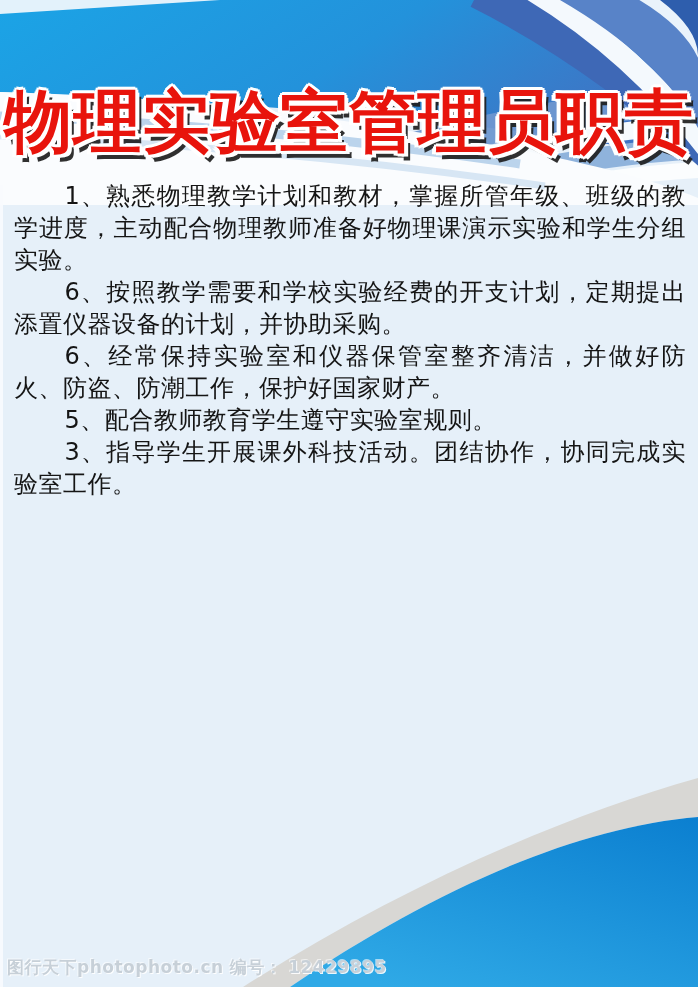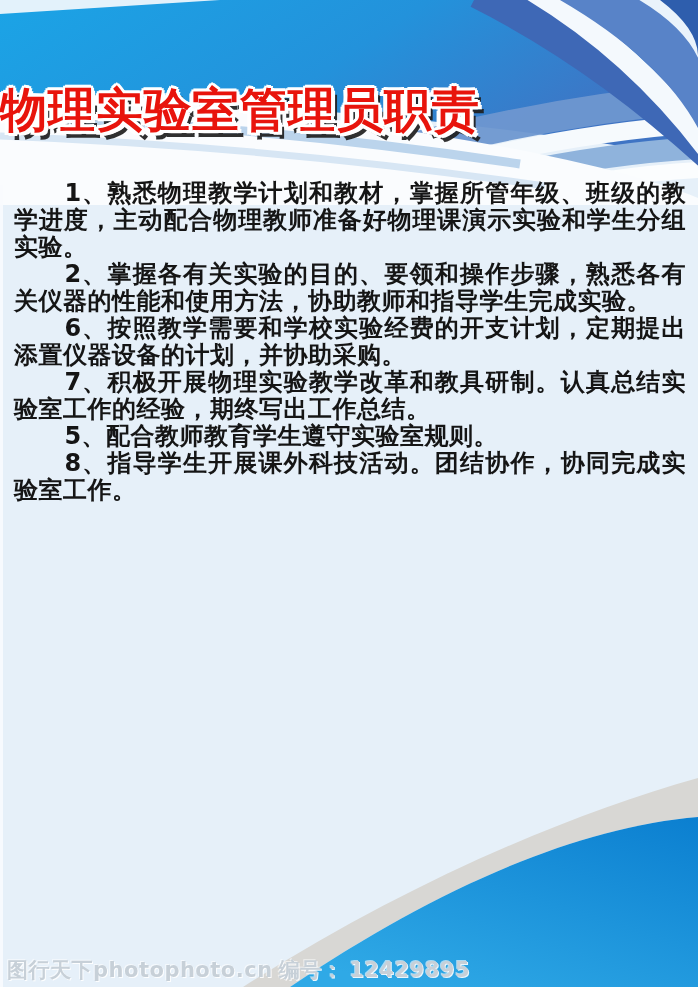--- a/index.html
+++ b/index.html
@@ -18,22 +18,22 @@
     display: block;
   }
   .header-graphic { top: 0; }
   .bottom-graphic { bottom: 0; }
   .page-title {
     position: absolute;
     top: 84px;
     left: 0;
     right: 0;
     margin: 0;
-    text-align: left;
-    font-size: 47px;
+    text-align: center;
+    font-size: 68px;
     line-height: 1.1;
     font-weight: bold;
     letter-spacing: 1px;
     color: #E8140C;
     font-family: "DejaVu Serif", "Liberation Serif", serif;
     text-shadow:
       -3px 0 0 #ffffff, 3px 0 0 #ffffff,
       0 -3px 0 #ffffff, 0 3px 0 #ffffff,
       -2px -2px 0 #ffffff, 2px -2px 0 #ffffff,
       -2px 2px 0 #ffffff, 2px 2px 0 #ffffff,
@@ -41,42 +41,42 @@
       6px 7px 0 rgba(30,30,30,0.92);
     white-space: nowrap;
   }
   .body-text {
     position: absolute;
     top: 180px;
     left: 14px;
     right: 12px;
     color: #151515;
     font-size: 24px;
-    line-height: 27px;
+    line-height: 32px;
     letter-spacing: 0.5px;
     text-align: justify;
-    font-weight: 700;
+    font-weight: 400;
   }
   .body-text p {
     margin: 0;
     text-indent: 2.1em;
   }
   .edge-sliver {
     position: absolute;
     left: 0;
     top: 185px;
     bottom: 0;
     width: 3px;
     background: rgba(248, 251, 254, 0.9);
   }
   .watermark {
     position: absolute;
     left: 7px;
     top: 956px;
-    font-size: 21px;
+    font-size: 17px;
     font-weight: bold;
     letter-spacing: 0.5px;
     color: #C7D0D8;
     text-shadow: 1px 1px 0 rgba(255,255,255,0.9), -1px -1px 0 rgba(255,255,255,0.6);
     white-space: nowrap;
   }
   .watermark span { margin-right: 6px; }
 </style>
 </head>
 <body>
@@ -123,25 +123,24 @@
 
     <path d="M698,21 C560,60 400,130 243,230 L290,230 C432,134 575,70 698,60 Z" fill="#D8D7D4"></path>
 
     <path d="M698,60 C575,70 432,134 290,230 L698,230 Z" fill="url(#botGrad)"></path>
   </svg>
 
   <h1 class="page-title">物理实验室管理员职责</h1>
 
   <div class="body-text">
     <p>1、熟悉物理教学计划和教材，掌握所管年级、班级的教学进度，主动配合物理教师准备好物理课演示实验和学生分组实验。</p>
-    <p>2、掌握各有关实验的目的、要领和操作步骤，熟悉各有关仪器的性能和使用方法，协助教师和指导学生完成实验。</p>
     <p>6、按照教学需要和学校实验经费的开支计划，定期提出添置仪器设备的计划，并协助采购。</p>
-    <p>7、积极开展物理实验教学改革和教具研制。认真总结实验室工作的经验，期终写出工作总结。</p>
+    <p>6、经常保持实验室和仪器保管室整齐清洁，并做好防火、防盗、防潮工作，保护好国家财产。</p>
     <p>5、配合教师教育学生遵守实验室规则。</p>
-    <p>8、指导学生开展课外科技活动。团结协作，协同完成实验室工作。</p>
+    <p>3、指导学生开展课外科技活动。团结协作，协同完成实验室工作。</p>
   </div>
 
   <div class="edge-sliver"></div>
 
   <div class="watermark">
     <span>图行天下photophoto.cn</span><span>编号：</span><span>12429895</span>
   </div>
 
 </div>
 

